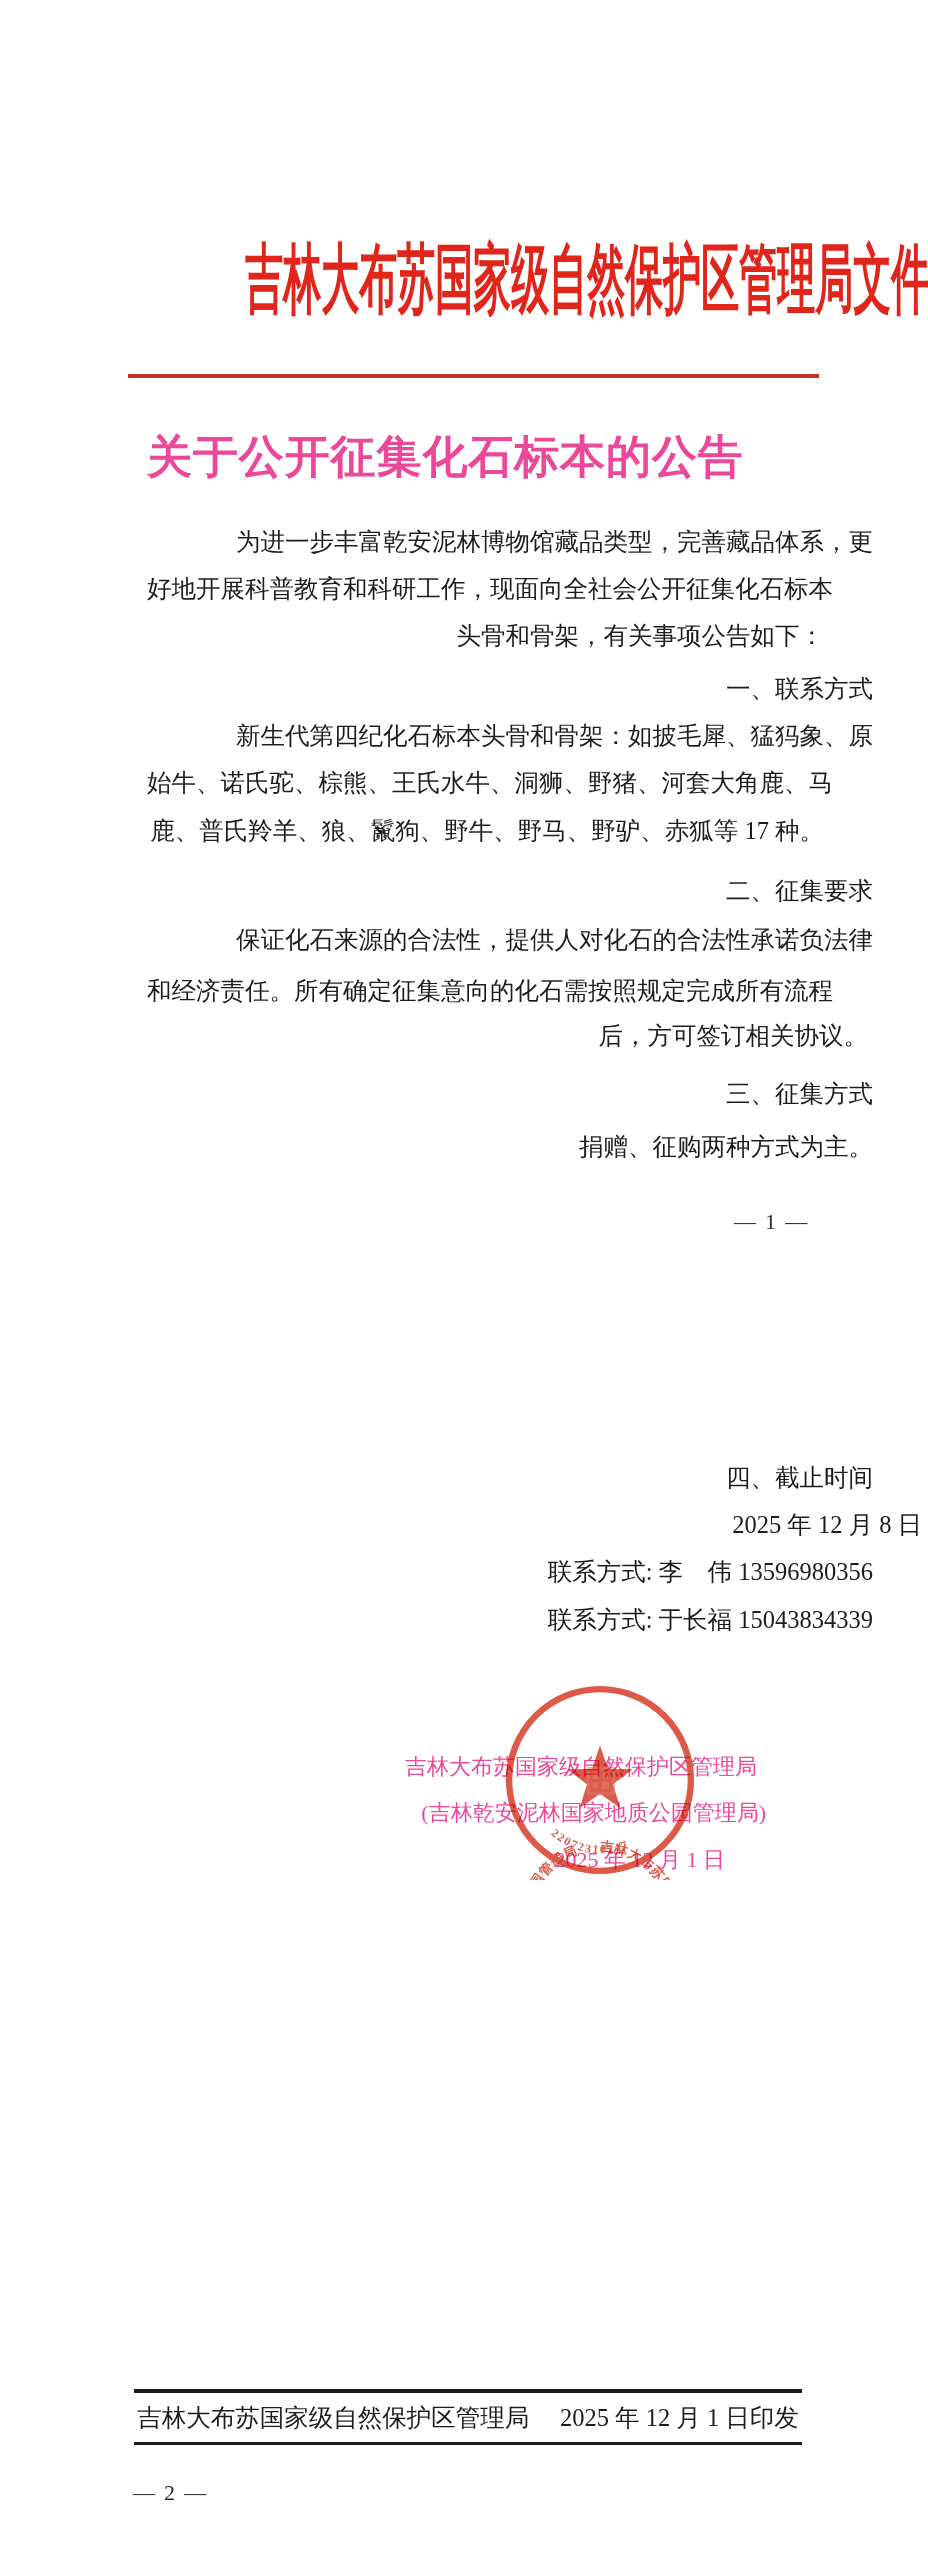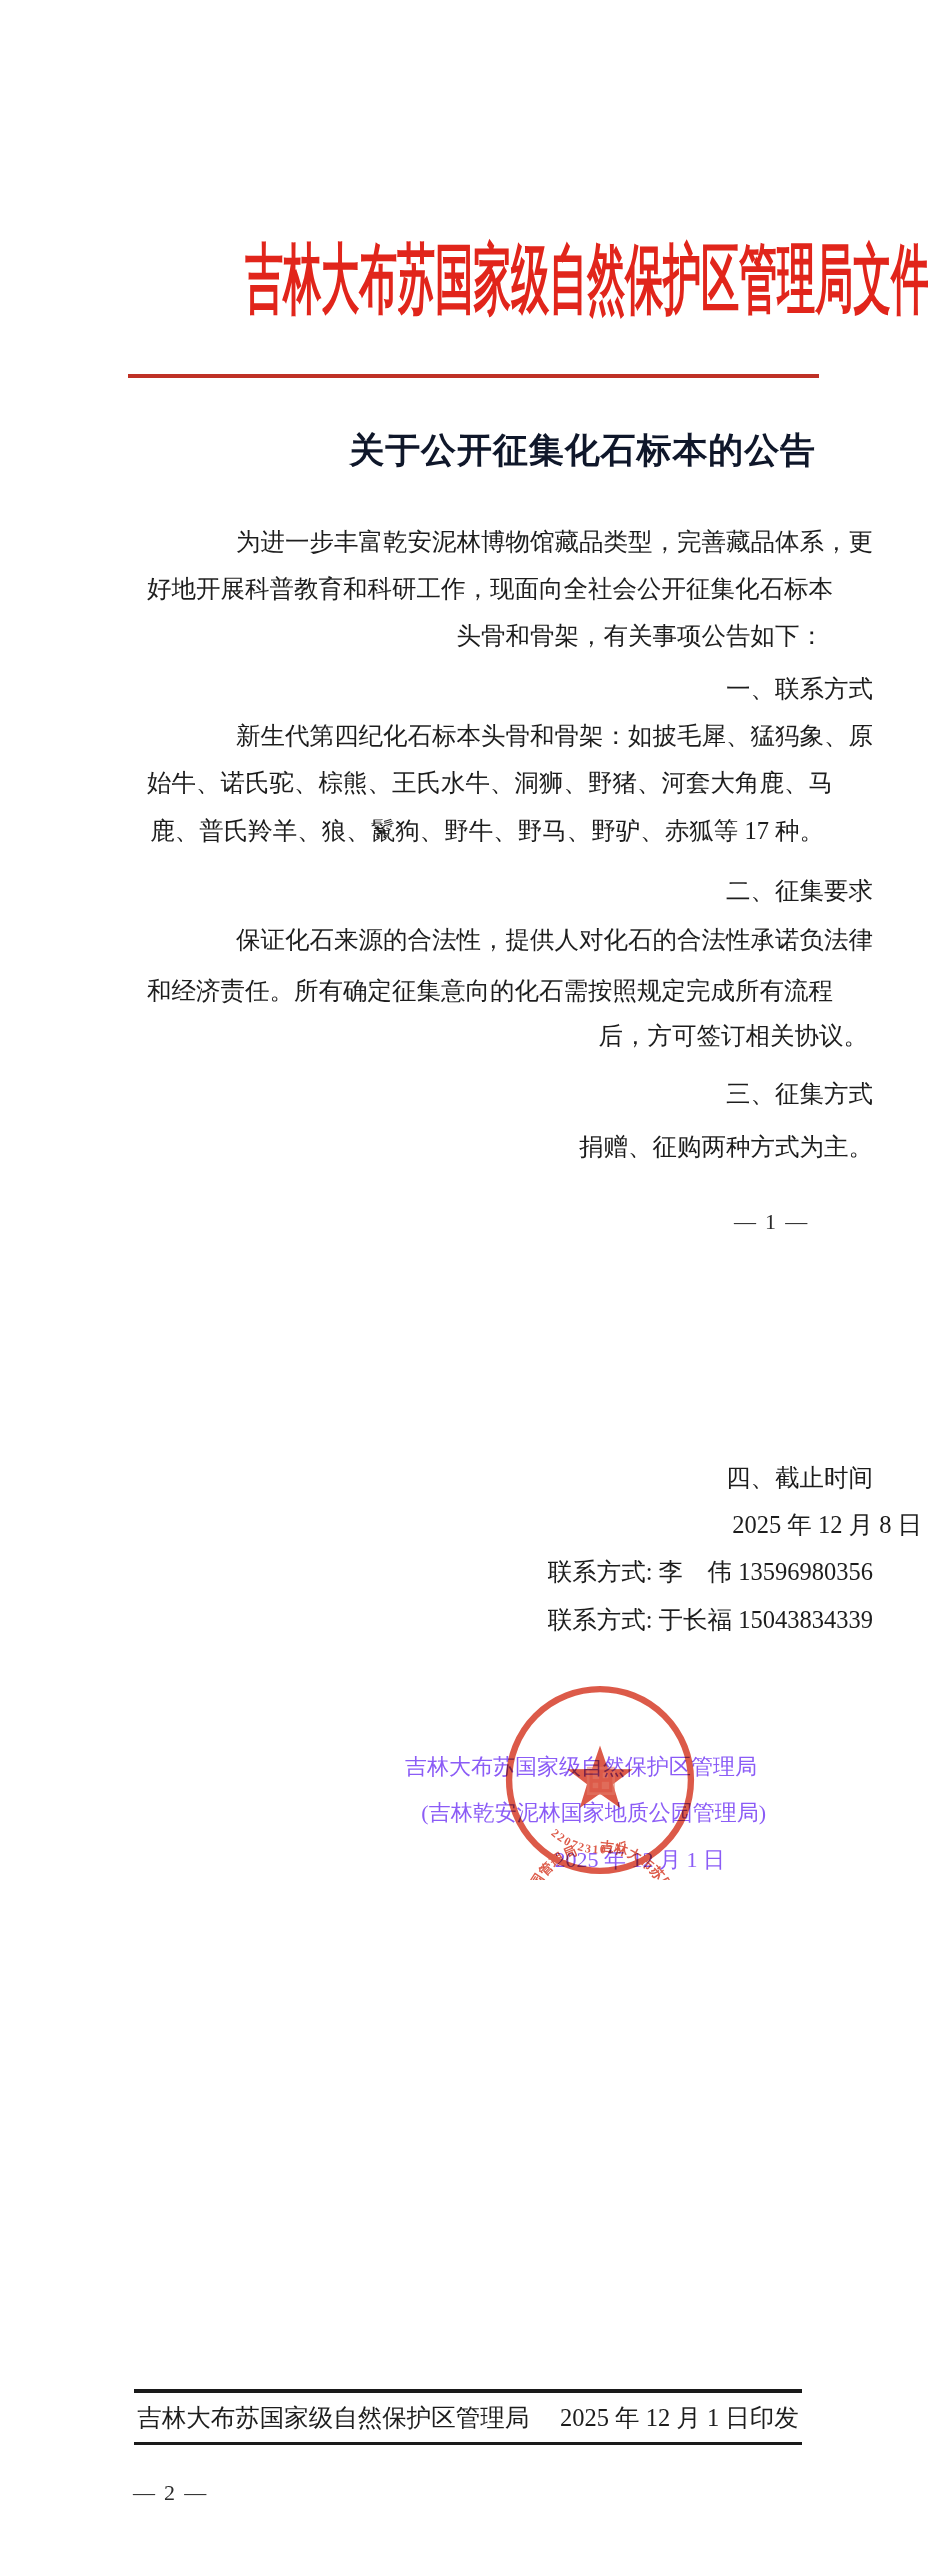--- a/index.html
+++ b/index.html
@@ -12,33 +12,33 @@
     position:absolute; top:240px; left:18px; width:909px;
     text-align:center; font-weight:bold; font-size:76px; line-height:1.05;
     transform:scaleX(.5); transform-origin:50% 50%;
     white-space:nowrap;
   }
   .red-rule {
     position:absolute; top:374px; left:128px; width:691px; height:3.6px;
   }
   .doc-title {
     position:absolute; top:427px; left:147px; width:669px; margin:0;
-    text-align:right; font-size:35px; font-weight:bold; letter-spacing:0.9px;
-    color:#0f172a;
+    text-align:left; font-size:45px; font-weight:bold; letter-spacing:0.9px;
+    color:#ec4899;
   }
   .bline {
     position:absolute; left:147px; width:677px; font-size:24.5px;
     line-height:36px; white-space:nowrap; color:#1d1d1d;text-align:right;
   }
   .pagenum { position:absolute; font-size:22px; color:#2a2a2a; letter-spacing:1.8px; }
   .pagenum.p1 { top:1209px; right:119px; }
   .pagenum.p2 { top:2480px; left:133px; }
   .sline {
     position:absolute; font-size:22px; line-height:31px;
-    white-space:nowrap; color:#8b5cf6;
+    white-space:nowrap; color:#ec4899;
   }
   .seal {
     position:absolute; left:500px; top:1680px; width:200px; height:200px;
     mix-blend-mode:multiply; opacity:.88;
   }
   .footer-rule { position:absolute; left:134px; width:668px; background:#1a1a1a; }
   .footer-rule.top { top:2389px; height:3.6px; }
   .footer-rule.bottom { top:2442px; height:2.7px; }
   .footer-text {
     position:absolute; top:2400px; left:134px; width:668px;

